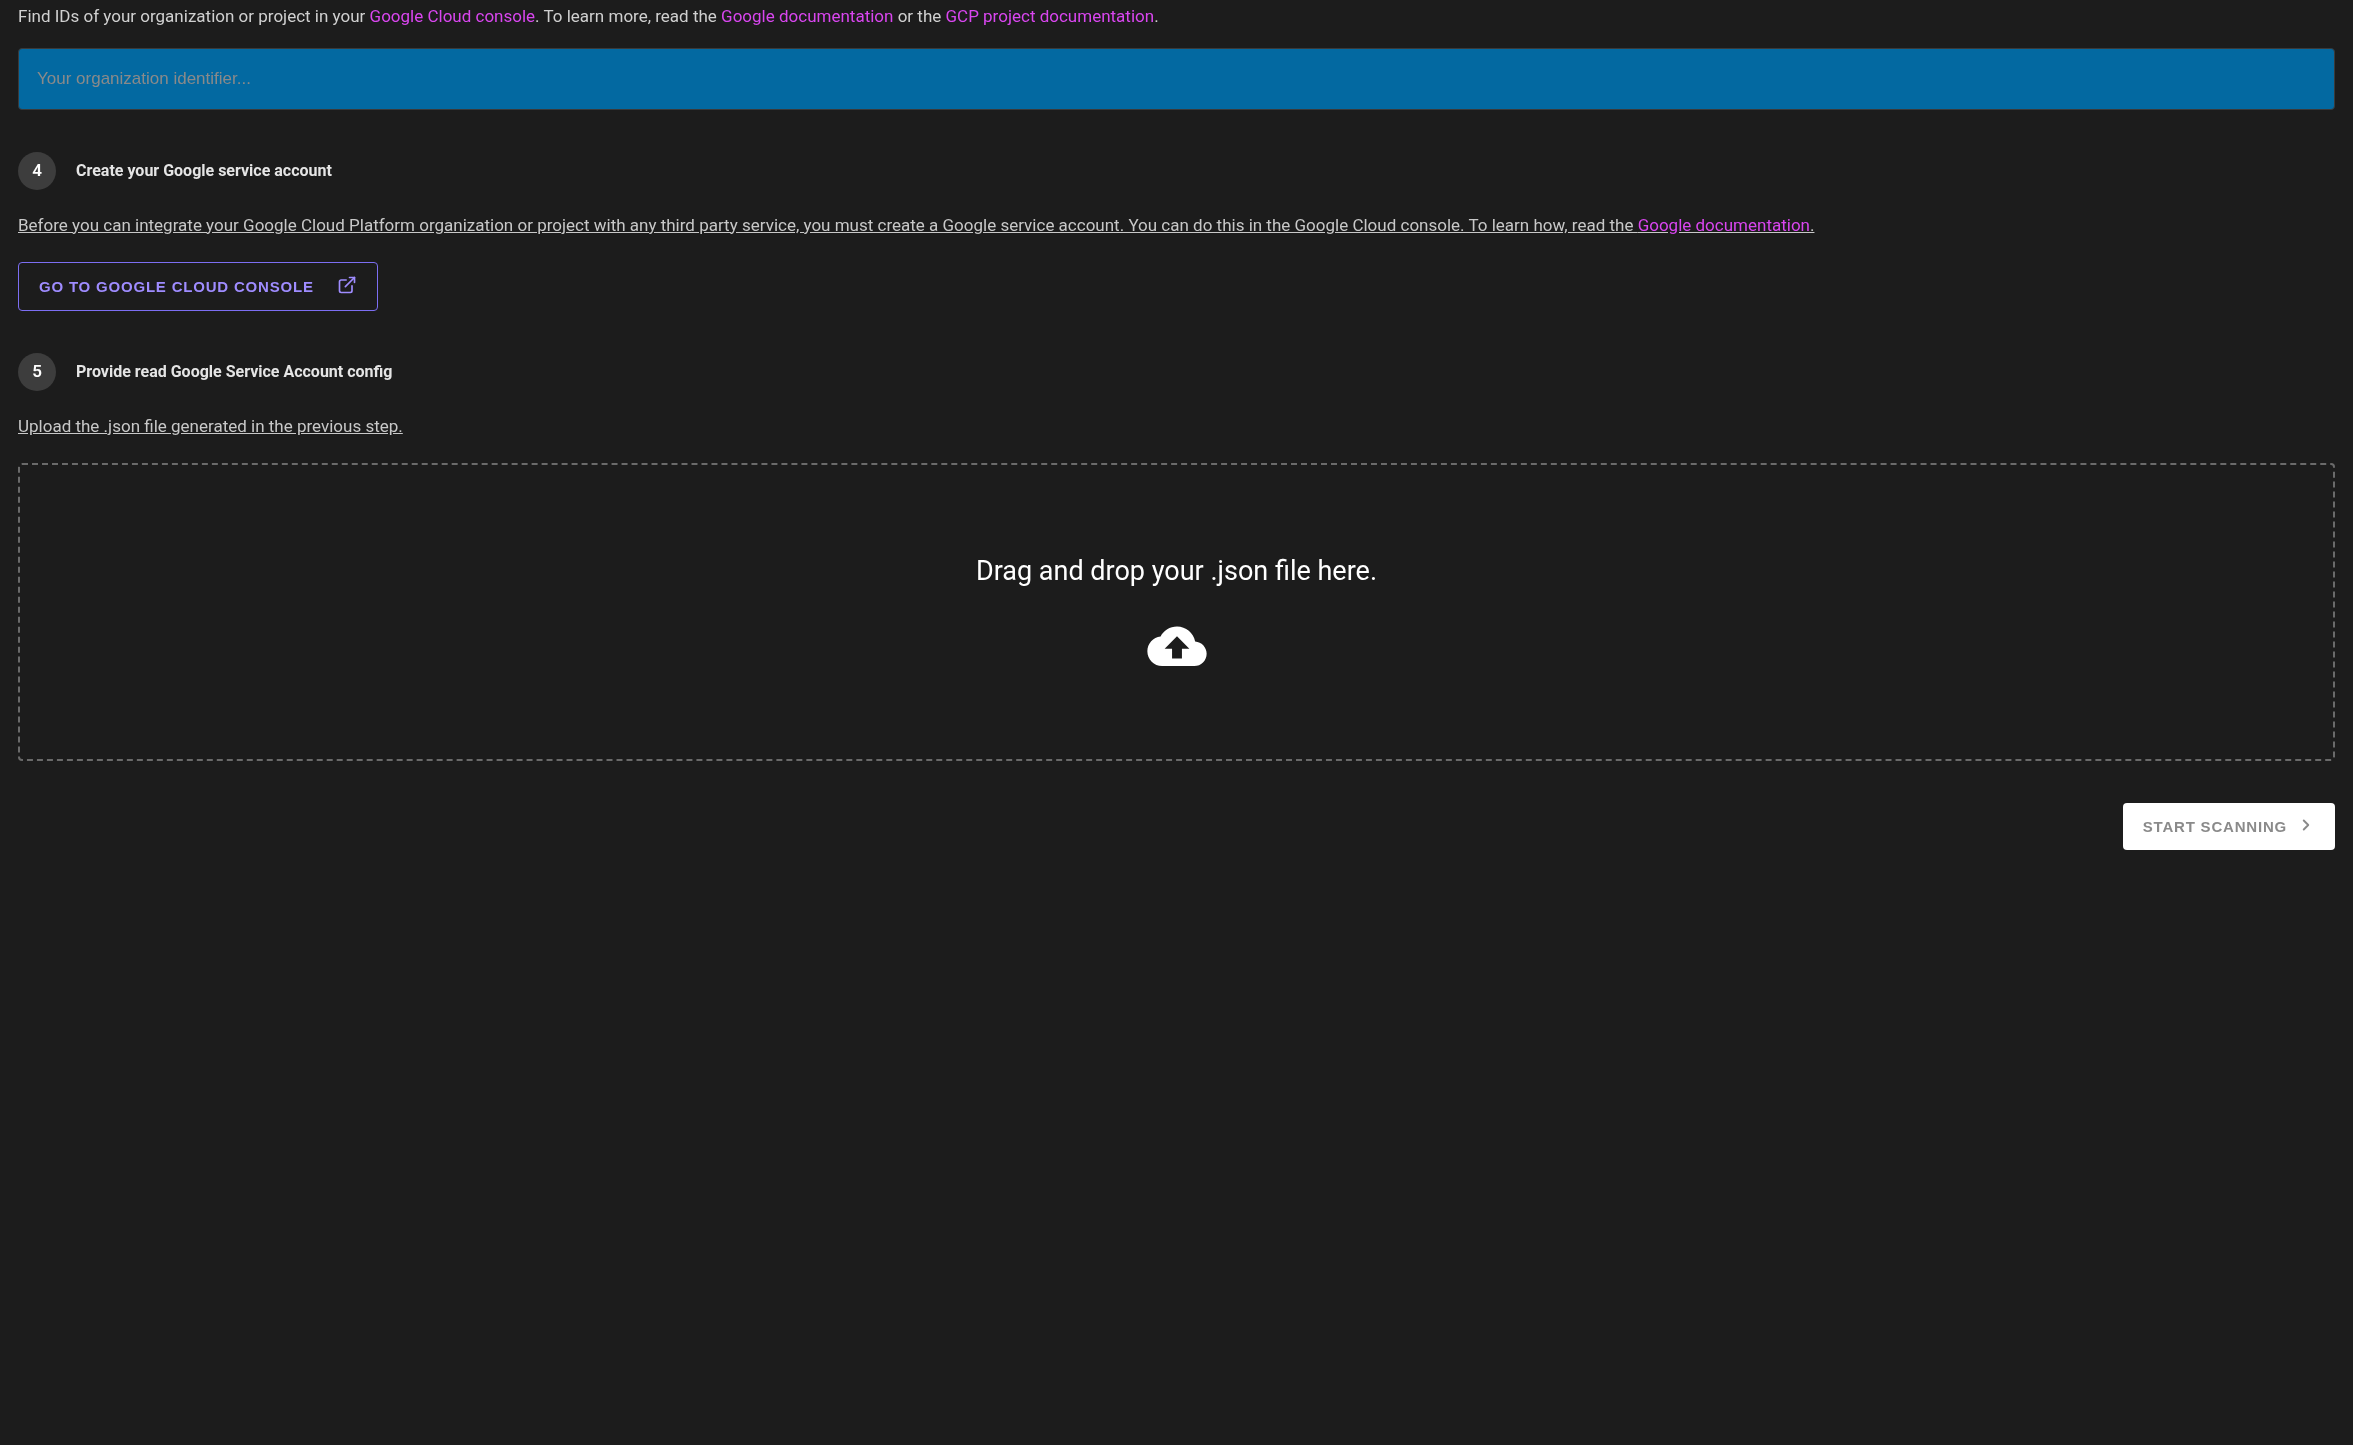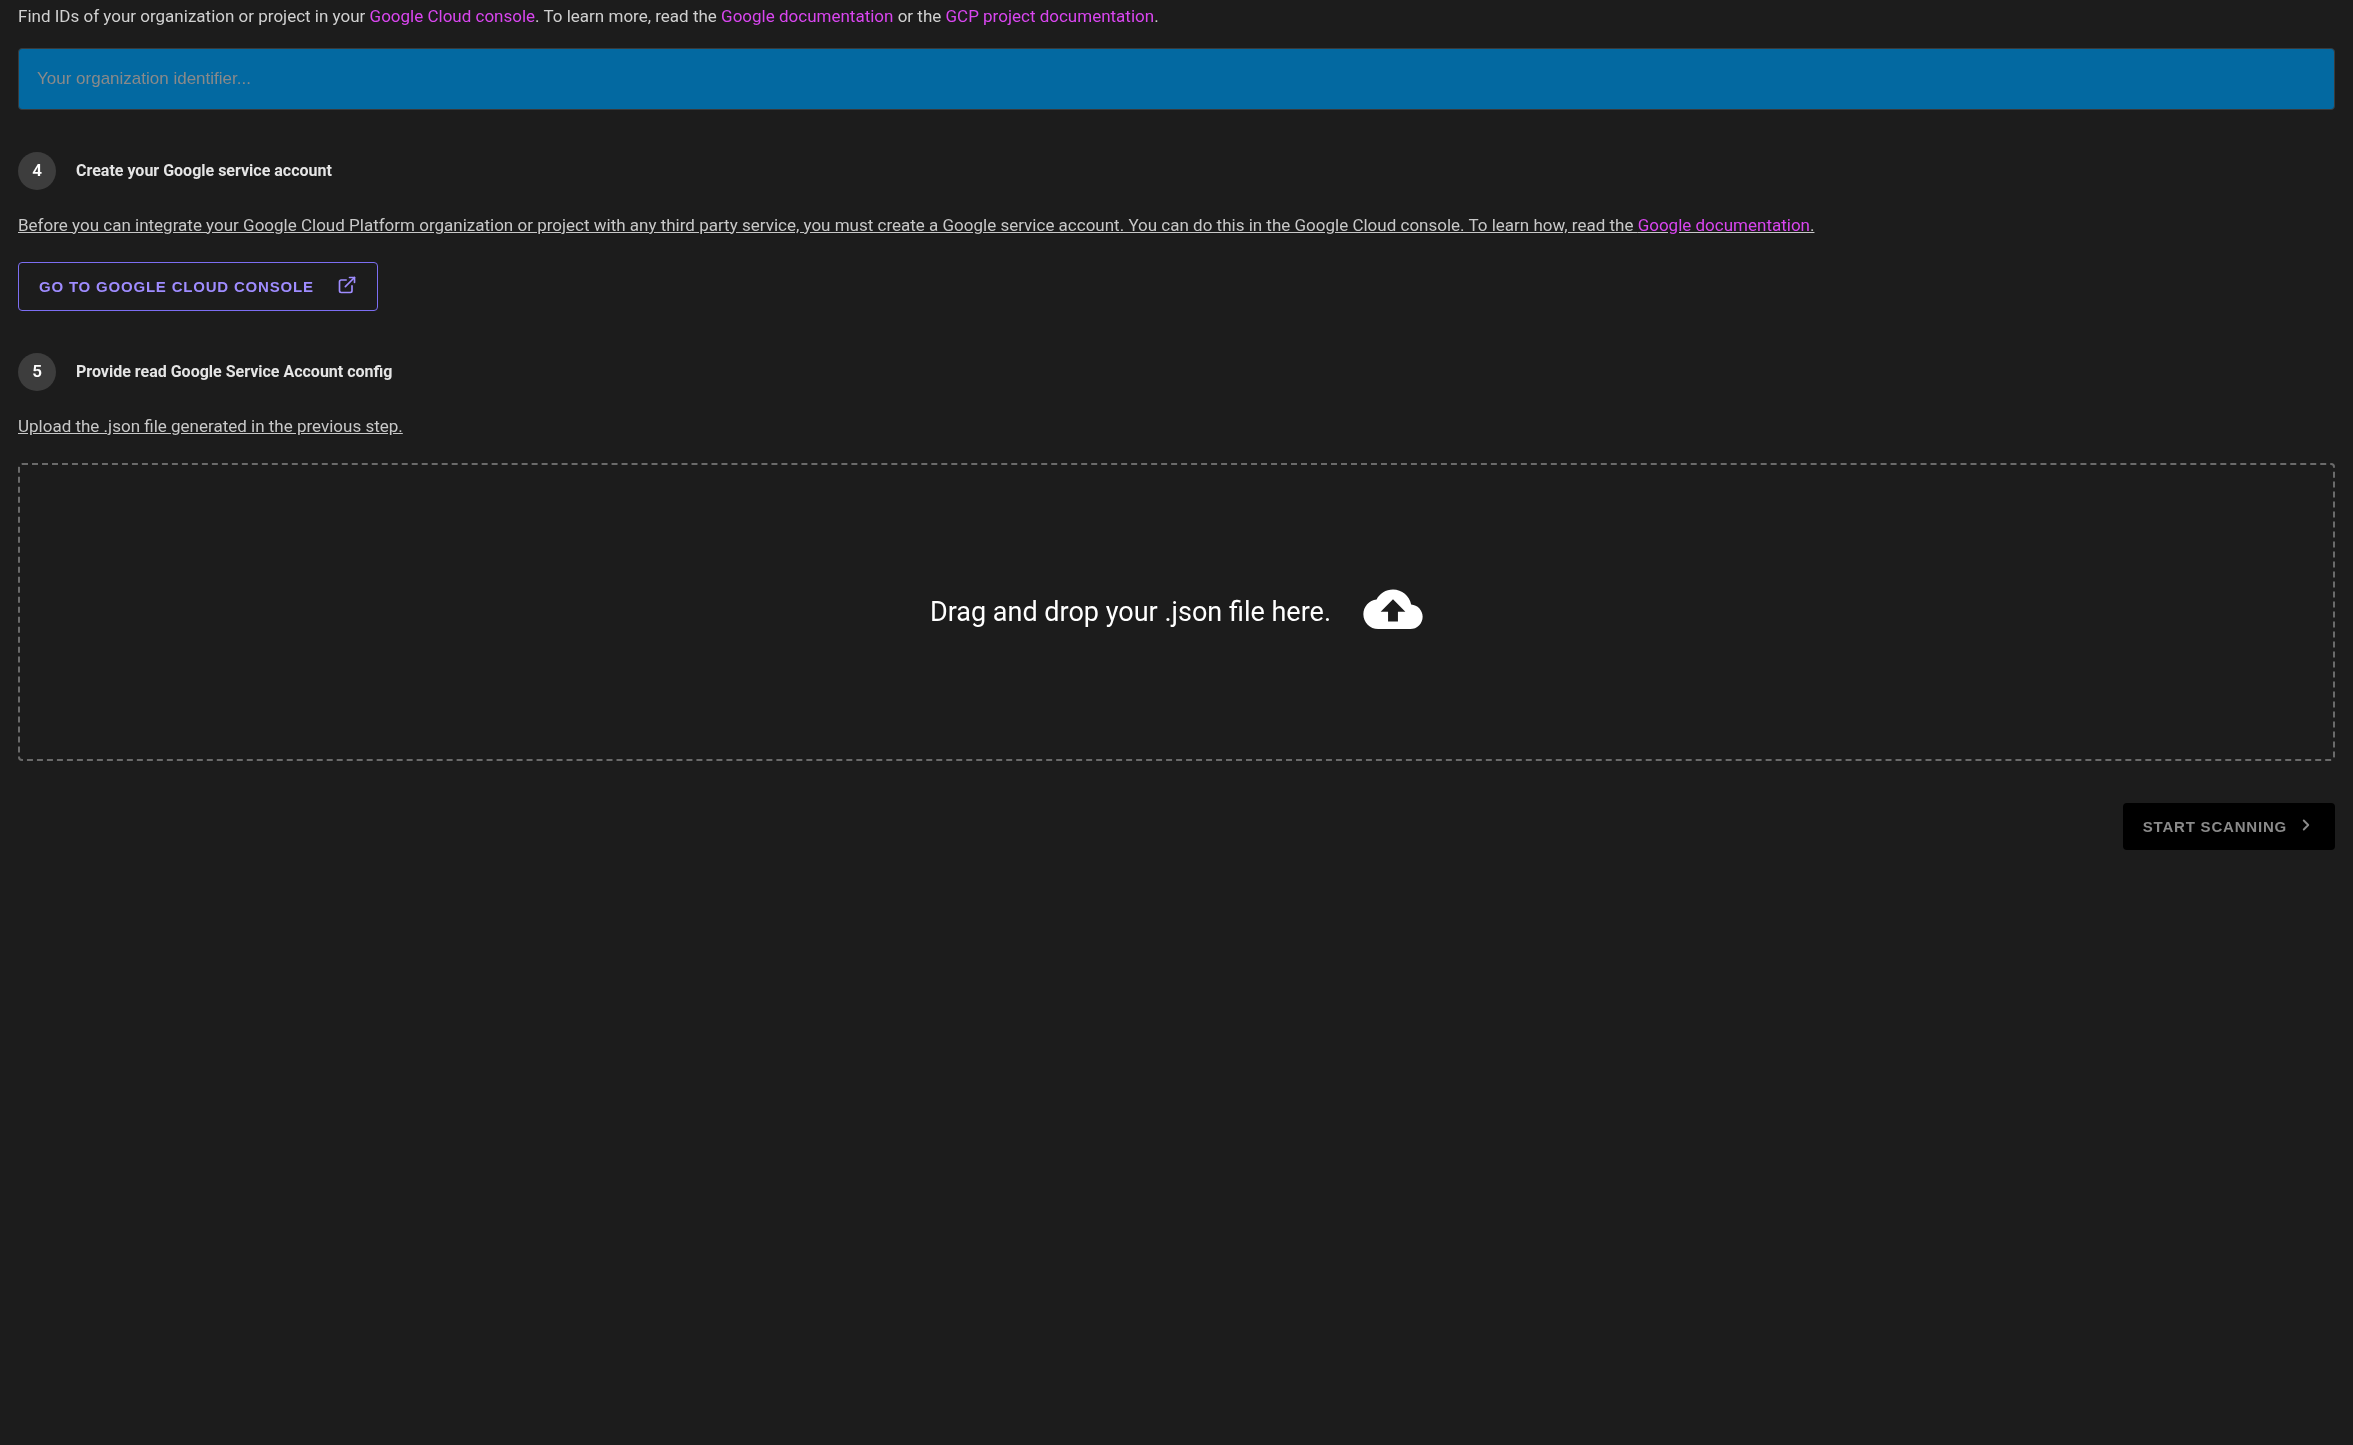--- a/index.html
+++ b/index.html
@@ -87,21 +87,21 @@
     .outline-button svg {
       width: 20px;
       height: 20px;
       stroke: #9f8cff;
     }
     .dropzone {
       border: 2px dashed #6a6a6a;
       border-radius: 4px;
       min-height: 298px;
       display: flex;
-      flex-direction: row;
+      flex-direction: column;
       align-items: center;
       justify-content: center;
       gap: 32px;
       margin-top: 6px;
       cursor: pointer;
     }
     .dropzone-text {
       color: #ffffff;
       font-size: 27px;
       font-weight: 400;
@@ -114,21 +114,21 @@
     .footer-actions {
       display: flex;
       justify-content: flex-end;
       margin-top: 42px;
     }
     .primary-button {
       display: inline-flex;
       align-items: center;
       gap: 10px;
       padding: 13px 20px;
-      background-color: #000000;
+      background-color: #ffffff;
       color: #8a8a8a;
       border: none;
       border-radius: 4px;
       font-size: 15px;
       font-weight: 700;
       letter-spacing: 0.8px;
       cursor: not-allowed;
       text-transform: uppercase;
     }
     .primary-button svg {

